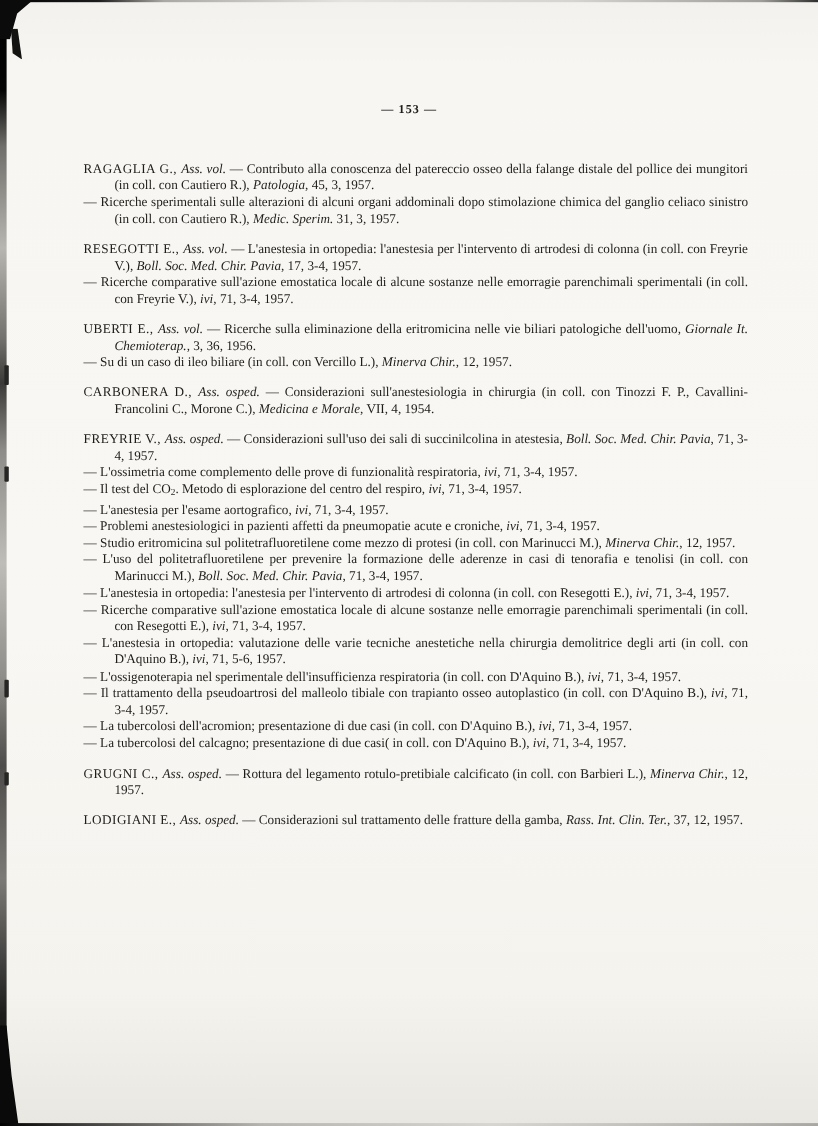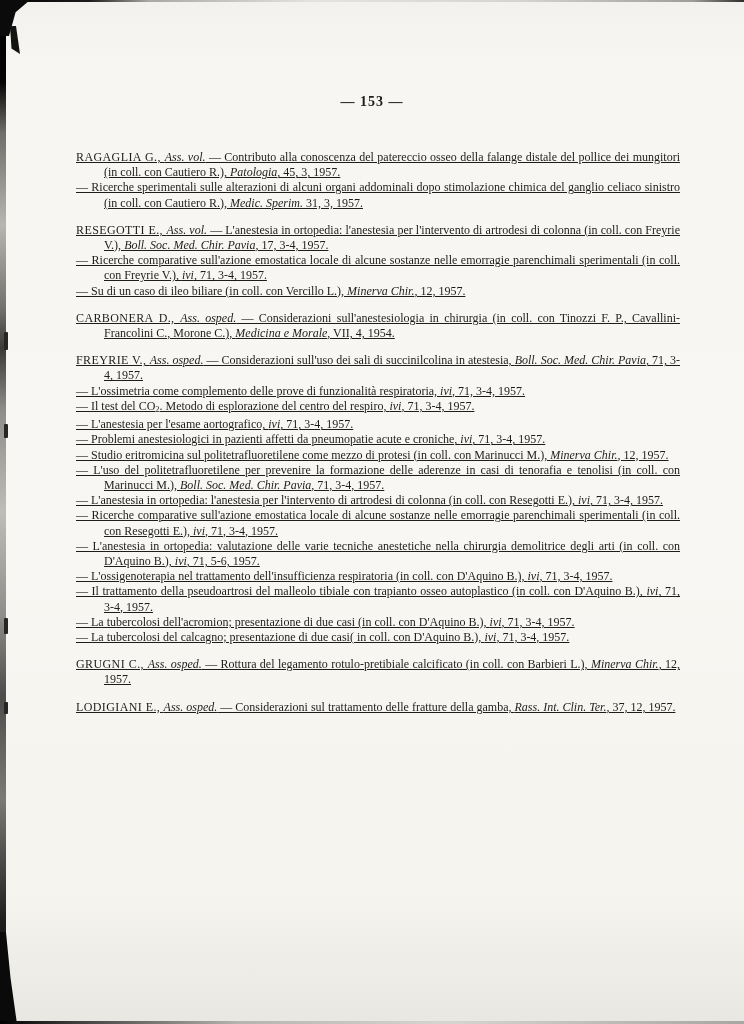--- a/index.html
+++ b/index.html
@@ -47,35 +47,34 @@
   .bottomline {
     left: 0; bottom: 0; width: 100%; height: 3px;
     background: linear-gradient(90deg, #000 0%, #3d3d3b 10%, rgba(0,0,0,.22) 32%,
       rgba(0,0,0,.08) 60%, rgba(0,0,0,.28) 100%);
   }
 
   
   .page-number {
     text-align: center;
     padding-top: 94px;
-    font-size: 14px;
+    font-size: 11px;
     font-weight: bold;
     letter-spacing: 1px;
   }
   .bibliography {
     margin: 40px 64px 0 76px;
   }
   p.entry {
     margin: 0;
     padding-left: 28px;
     text-indent: -28px;
     font-size: 12px;
     line-height: 15.2px;
     text-align: justify;
-    text-decoration: underline;
   }
   p.entry.group-start { margin-top: 12px; }
   p.entry:first-child { margin-top: 0; }
   .it { font-style: italic; }
   .sub { font-size: 0.7em; vertical-align: -0.25em; }
   .name { letter-spacing: 0.4px; }
 </style>
 </head>
 <body style="color: rgb(30, 29, 27);">
 
@@ -90,32 +89,33 @@
 <div class="artifact corner-bl"></div>
 <div class="artifact bottomline"></div>
 
 <div>
   <div class="page-number">— 153 —</div>
   <div class="bibliography">
       <p class="entry group-start"><span class="name">RAGAGLIA G., </span><span class="it">Ass. vol.</span><span> — Contributo alla conoscenza del patereccio osseo della falange distale del pollice dei mungitori (in coll. con Cautiero R.), </span><span class="it">Patologia</span><span>, 45, 3, 1957.</span></p>
       <p class="entry"><span>— Ricerche sperimentali sulle alterazioni di alcuni organi addominali dopo stimolazione chimica del ganglio celiaco sinistro (in coll. con Cautiero R.), </span><span class="it">Medic. Sperim.</span><span> 31, 3, 1957.</span></p>
       <p class="entry group-start"><span class="name">RESEGOTTI E., </span><span class="it">Ass. vol.</span><span> — L'anestesia in ortopedia: l'anestesia per l'intervento di artrodesi di colonna (in coll. con Freyrie V.), </span><span class="it">Boll. Soc. Med. Chir. Pavia</span><span>, 17, 3-4, 1957.</span></p>
       <p class="entry"><span>— Ricerche comparative sull'azione emostatica locale di alcune sostanze nelle emorragie parenchimali sperimentali (in coll. con Freyrie V.), </span><span class="it">ivi</span><span>, 71, 3-4, 1957.</span></p>
+      <p class="entry group-start"><span class="name">UBERTI E., </span><span class="it">Ass. vol.</span><span> — Ricerche sulla eliminazione della eritromicina nelle vie biliari patologiche dell'uomo, </span><span class="it">Giornale It. Chemioterap.</span><span>, 3, 36, 1956.</span></p>
       <p class="entry"><span>— Su di un caso di ileo biliare (in coll. con Vercillo L.), </span><span class="it">Minerva Chir.</span><span>, 12, 1957.</span></p>
       <p class="entry group-start"><span class="name">CARBONERA D., </span><span class="it">Ass. osped.</span><span> — Considerazioni sull'anestesiologia in chirurgia (in coll. con Tinozzi F. P., Cavallini-Francolini C., Morone C.), </span><span class="it">Medicina e Morale</span><span>, VII, 4, 1954.</span></p>
       <p class="entry group-start"><span class="name">FREYRIE V., </span><span class="it">Ass. osped.</span><span> — Considerazioni sull'uso dei sali di succinilcolina in atestesia, </span><span class="it">Boll. Soc. Med. Chir. Pavia</span><span>, 71, 3-4, 1957.</span></p>
       <p class="entry"><span>— L'ossimetria come complemento delle prove di funzionalità respiratoria, </span><span class="it">ivi</span><span>, 71, 3-4, 1957.</span></p>
       <p class="entry"><span>— Il test del CO</span><span class="sub">2</span><span>. Metodo di esplorazione del centro del respiro, </span><span class="it">ivi</span><span>, 71, 3-4, 1957.</span></p>
       <p class="entry"><span>— L'anestesia per l'esame aortografico, </span><span class="it">ivi</span><span>, 71, 3-4, 1957.</span></p>
       <p class="entry"><span>— Problemi anestesiologici in pazienti affetti da pneumopatie acute e croniche, </span><span class="it">ivi</span><span>, 71, 3-4, 1957.</span></p>
       <p class="entry"><span>— Studio eritromicina sul politetrafluoretilene come mezzo di protesi (in coll. con Marinucci M.), </span><span class="it">Minerva Chir.</span><span>, 12, 1957.</span></p>
       <p class="entry"><span>— L'uso del politetrafluoretilene per prevenire la formazione delle aderenze in casi di tenorafia e tenolisi (in coll. con Marinucci M.), </span><span class="it">Boll. Soc. Med. Chir. Pavia</span><span>, 71, 3-4, 1957.</span></p>
       <p class="entry"><span>— L'anestesia in ortopedia: l'anestesia per l'intervento di artrodesi di colonna (in coll. con Resegotti E.), </span><span class="it">ivi</span><span>, 71, 3-4, 1957.</span></p>
       <p class="entry"><span>— Ricerche comparative sull'azione emostatica locale di alcune sostanze nelle emorragie parenchimali sperimentali (in coll. con Resegotti E.), </span><span class="it">ivi</span><span>, 71, 3-4, 1957.</span></p>
       <p class="entry"><span>— L'anestesia in ortopedia: valutazione delle varie tecniche anestetiche nella chirurgia demolitrice degli arti (in coll. con D'Aquino B.), </span><span class="it">ivi</span><span>, 71, 5-6, 1957.</span></p>
-      <p class="entry"><span>— L'ossigenoterapia nel trattamento dell'insufficienza respiratoria (in coll. con D'Aquino B.), </span><span class="it">ivi</span><span>, 71, 3-4, 1957.</span></p>
+      <p class="entry"><span>— L'ossigenoterapia nel sperimentale dell'insufficienza respiratoria (in coll. con D'Aquino B.), </span><span class="it">ivi</span><span>, 71, 3-4, 1957.</span></p>
       <p class="entry"><span>— Il trattamento della pseudoartrosi del malleolo tibiale con trapianto osseo autoplastico (in coll. con D'Aquino B.), </span><span class="it">ivi</span><span>, 71, 3-4, 1957.</span></p>
       <p class="entry"><span>— La tubercolosi dell'acromion; presentazione di due casi (in coll. con D'Aquino B.), </span><span class="it">ivi</span><span>, 71, 3-4, 1957.</span></p>
       <p class="entry"><span>— La tubercolosi del calcagno; presentazione di due casi( in coll. con D'Aquino B.), </span><span class="it">ivi</span><span>, 71, 3-4, 1957.</span></p>
       <p class="entry group-start"><span class="name">GRUGNI C., </span><span class="it">Ass. osped.</span><span> — Rottura del legamento rotulo-pretibiale calcificato (in coll. con Barbieri L.), </span><span class="it">Minerva Chir.</span><span>, 12, 1957.</span></p>
       <p class="entry group-start"><span class="name">LODIGIANI E., </span><span class="it">Ass. osped.</span><span> — Considerazioni sul trattamento delle fratture della gamba, </span><span class="it">Rass. Int. Clin. Ter.</span><span>, 37, 12, 1957.</span></p>
     </div>
 </div>
 
 </body></html>

